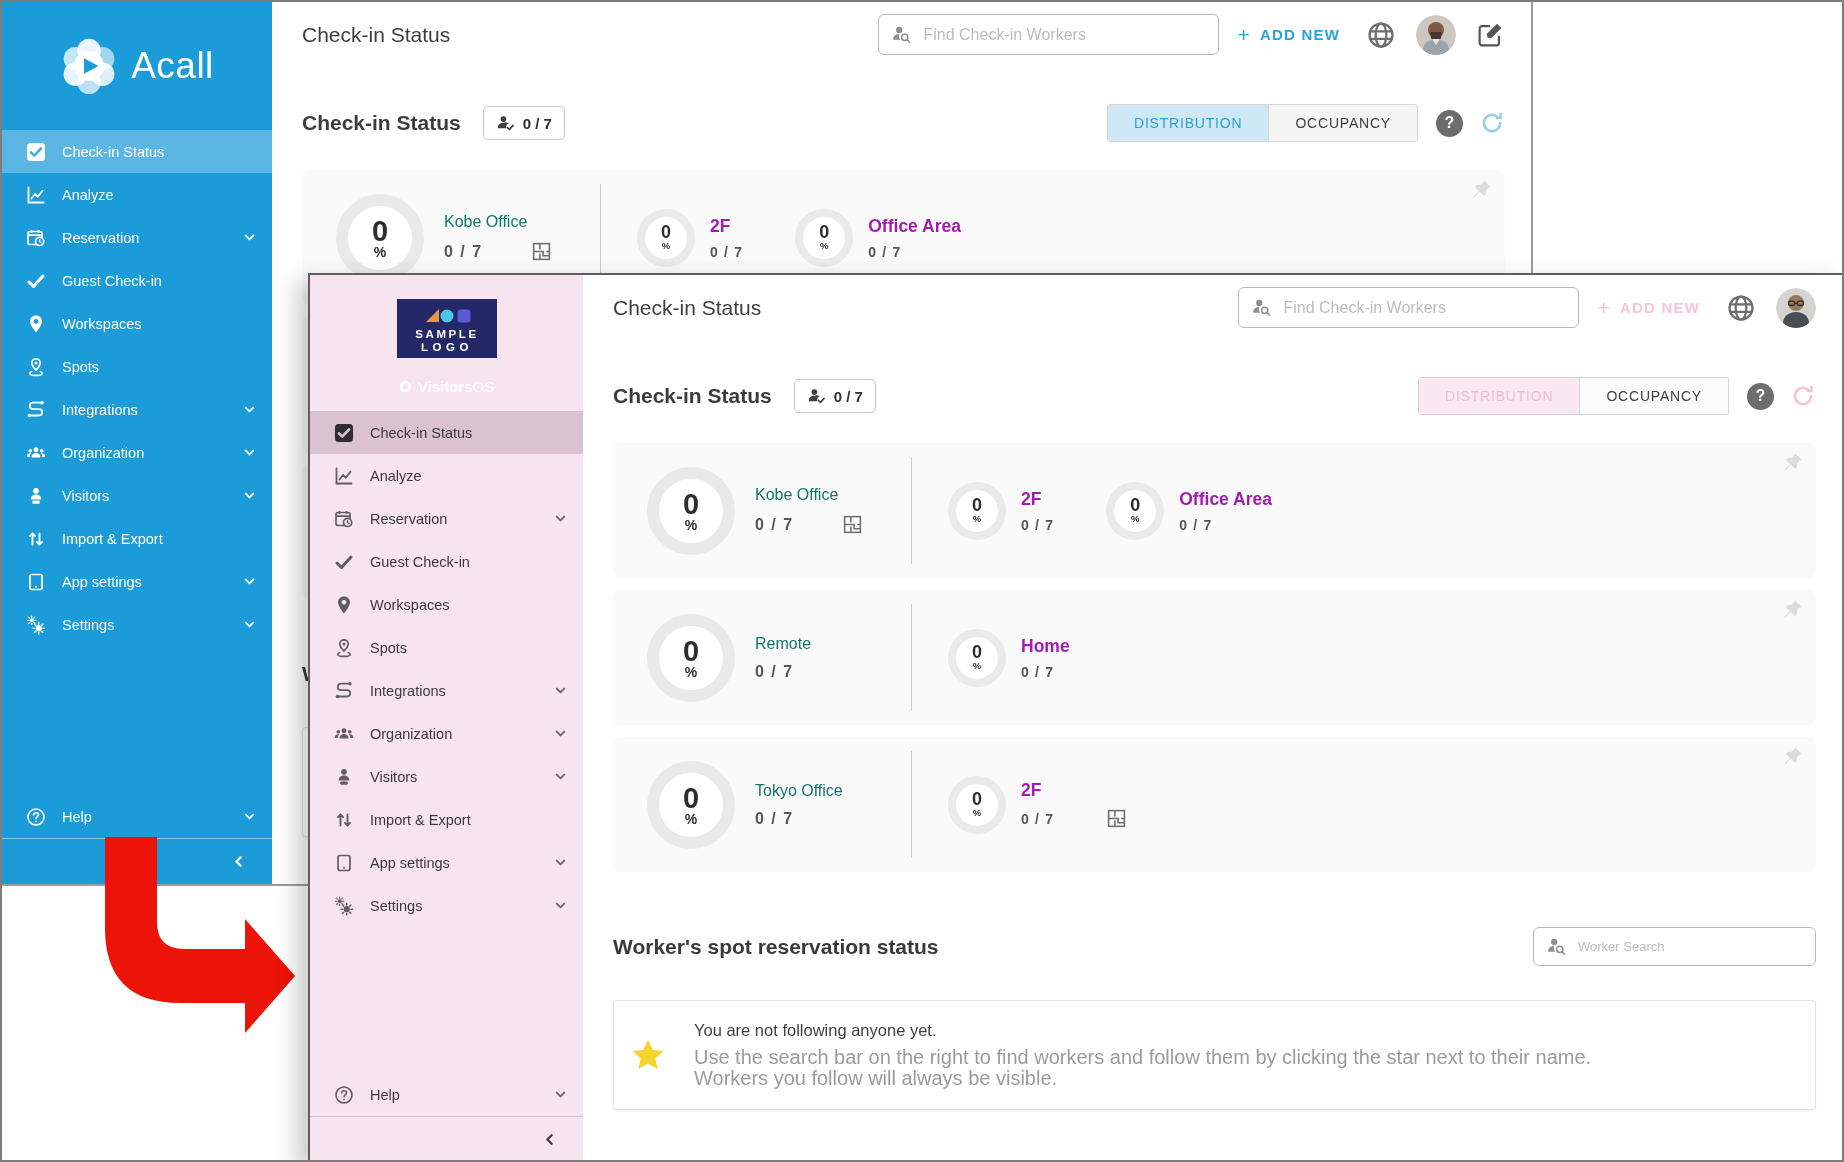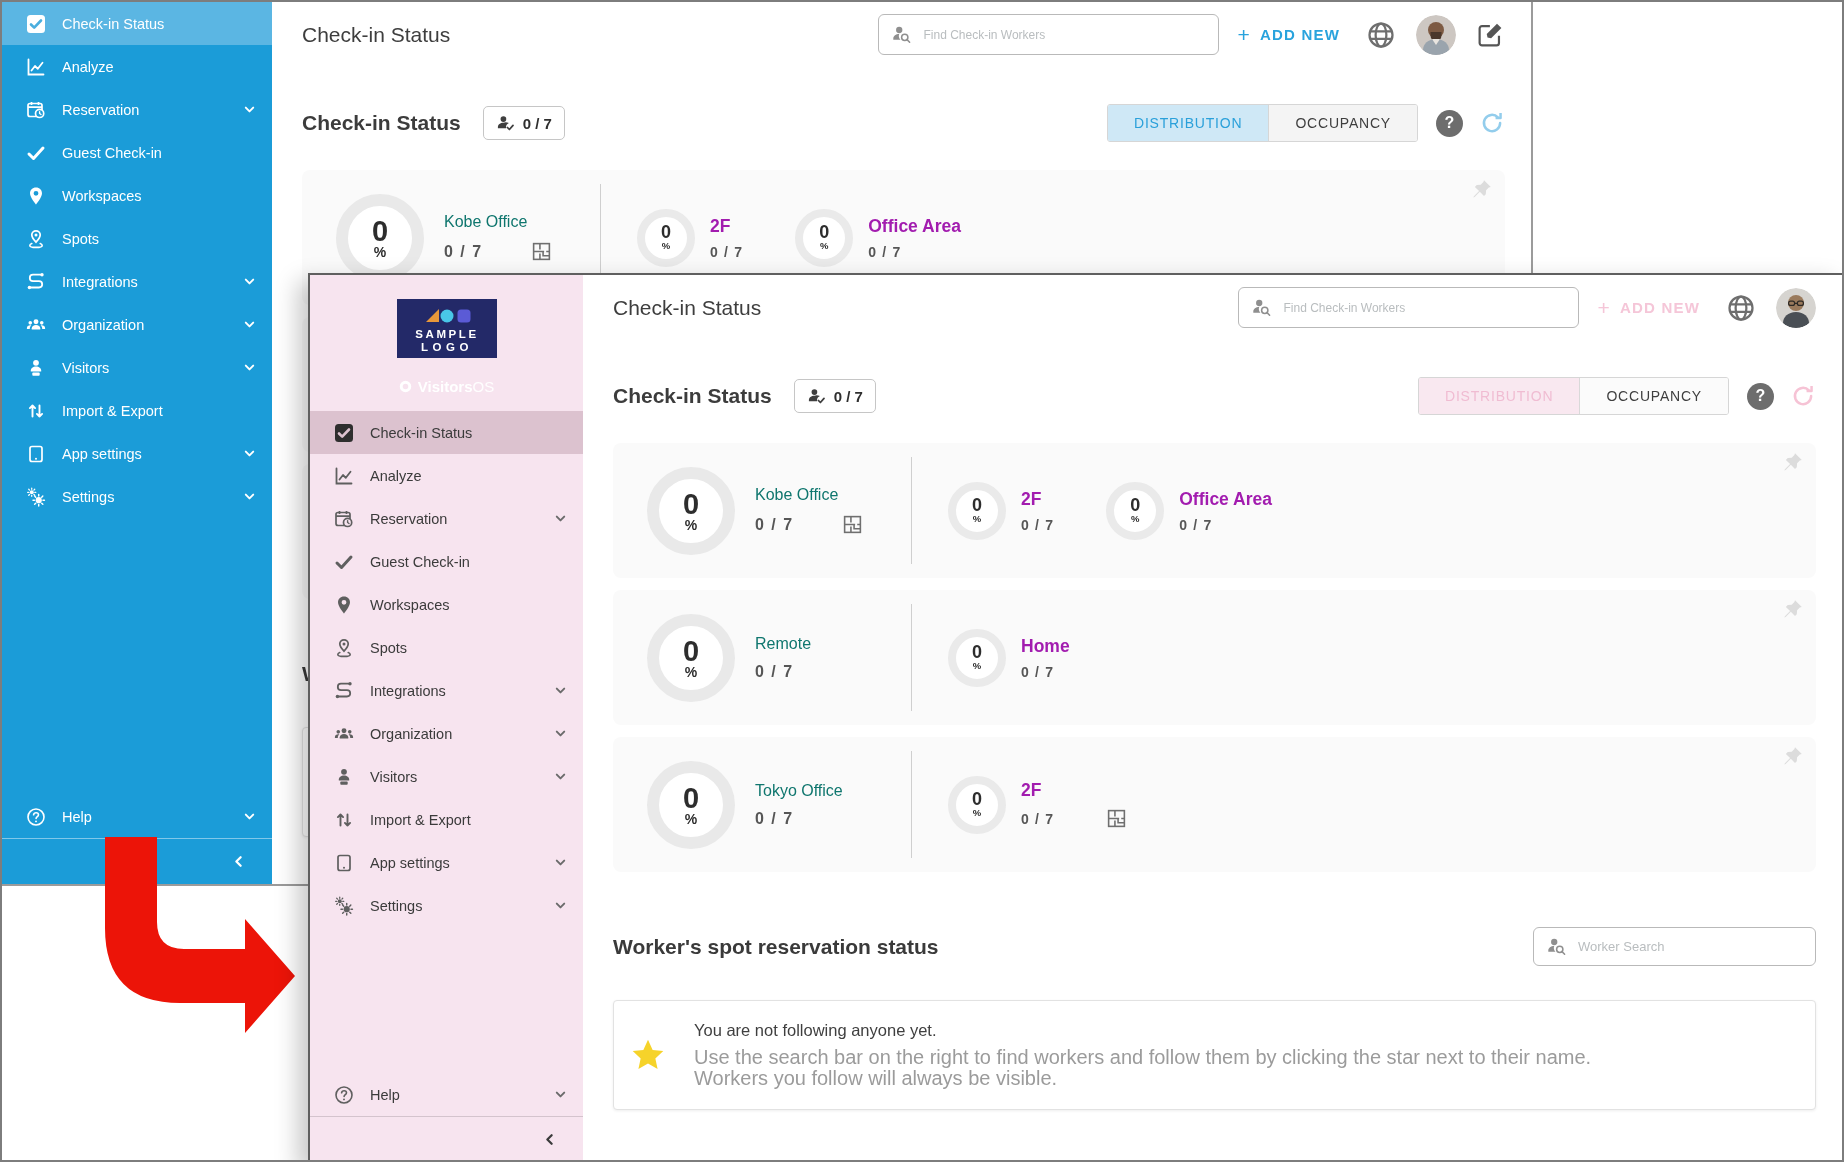--- a/index.html
+++ b/index.html
@@ -33,21 +33,21 @@
   .psb-logo{height:136px;display:flex;flex-direction:column;align-items:center;padding-top:24px;box-sizing:border-box;}
   .product-line{margin-top:20px;display:flex;align-items:center;gap:6px;color:#fff;font-size:15px;}
   .product-line .bold{font-weight:bold;}
   .product-line .light{font-weight:normal;opacity:.95;}
   
   .appmain{flex:1;min-width:0;background:#fff;padding:12px 26px 0 30px;display:flex;flex-direction:column;}
   .apphead{display:flex;align-items:center;height:41px;flex:none;}
   .page-title{font-size:21px;color:#3e3e3e;}
   .searchbox{margin-left:auto;width:341px;height:41px;border:1px solid #b9b9b9;border-radius:6px;background:#fff;display:flex;align-items:center;padding:0 12px;gap:9px;box-sizing:border-box;}
   .searchbox .ic{width:21px;height:21px;color:#8f8f8f;flex:none;}
-  .searchbox input{border:none;outline:none;flex:1;min-width:0;font-size:12px;color:#555;background:transparent;font-family:inherit;}
+  .searchbox input{border:none;outline:none;flex:1;min-width:0;font-size:16px;color:#555;background:transparent;font-family:inherit;}
   .searchbox input::placeholder{color:#b9bdbf;}
   .addnew{display:flex;align-items:center;gap:9px;margin-left:18px;font-size:15px;font-weight:bold;letter-spacing:1.2px;white-space:nowrap;}
   .addnew .plus{font-size:21px;font-weight:normal;}
   .backwin .addnew{color:#29a3dd;}
   .frontwin .addnew{color:#f5c6d8;}
   .globe-btn{width:30px;height:30px;margin-left:26px;color:#6e6e6e;}
   .avatar{width:40px;height:40px;border-radius:50%;overflow:hidden;margin-left:20px;flex:none;}
   .compose-btn{width:29px;height:29px;margin-left:20px;color:#555;}
   
   .secrow{margin-top:50px;height:36px;display:flex;align-items:center;flex:none;}
@@ -210,20 +210,35 @@
     <symbol id="i-star" viewBox="0 0 24 24" fill="currentColor">
         <path d="M12 1.8l3.1 6.8 7.1.8-5.3 4.9 1.5 7-6.4-3.7-6.4 3.7 1.5-7L1.8 9.4l7.1-.8z"></path>
       </symbol>
   </defs>
 </svg>
 
 <div class="stage">
 
   <div class="win backwin">
     <aside class="sb bsb">
+      <div class="bsb-logo">
+        <svg viewBox="0 0 64 64" width="58" height="58">
+          <g fill="#ffffff">
+            <circle cx="32" cy="15" r="13" opacity=".9"></circle>
+              <circle cx="47" cy="24" r="13" opacity=".6"></circle>
+            <circle cx="47" cy="41" r="13" opacity=".85"></circle>
+              <circle cx="32" cy="50" r="13" opacity=".7"></circle>
+            <circle cx="17" cy="41" r="13" opacity=".9"></circle>
+              <circle cx="17" cy="24" r="13" opacity=".75"></circle>
+            <circle cx="32" cy="32" r="16.5"></circle>
+          </g>
+          <path d="M26.5 23.5l16 8.5-16 8.5z" fill="#1b9cd8"></path>
+        </svg>
+        <span class="wordmark">Acall</span>
+      </div>
       <nav>
         <div class="sb-item active">
             <svg class="ic">
               <use href="#i-checkbox"></use>
             </svg>
             <span class="lbl">Check-in Status</span>
           </div>
         <div class="sb-item">
             <svg class="ic">
               <use href="#i-analyze"></use>

